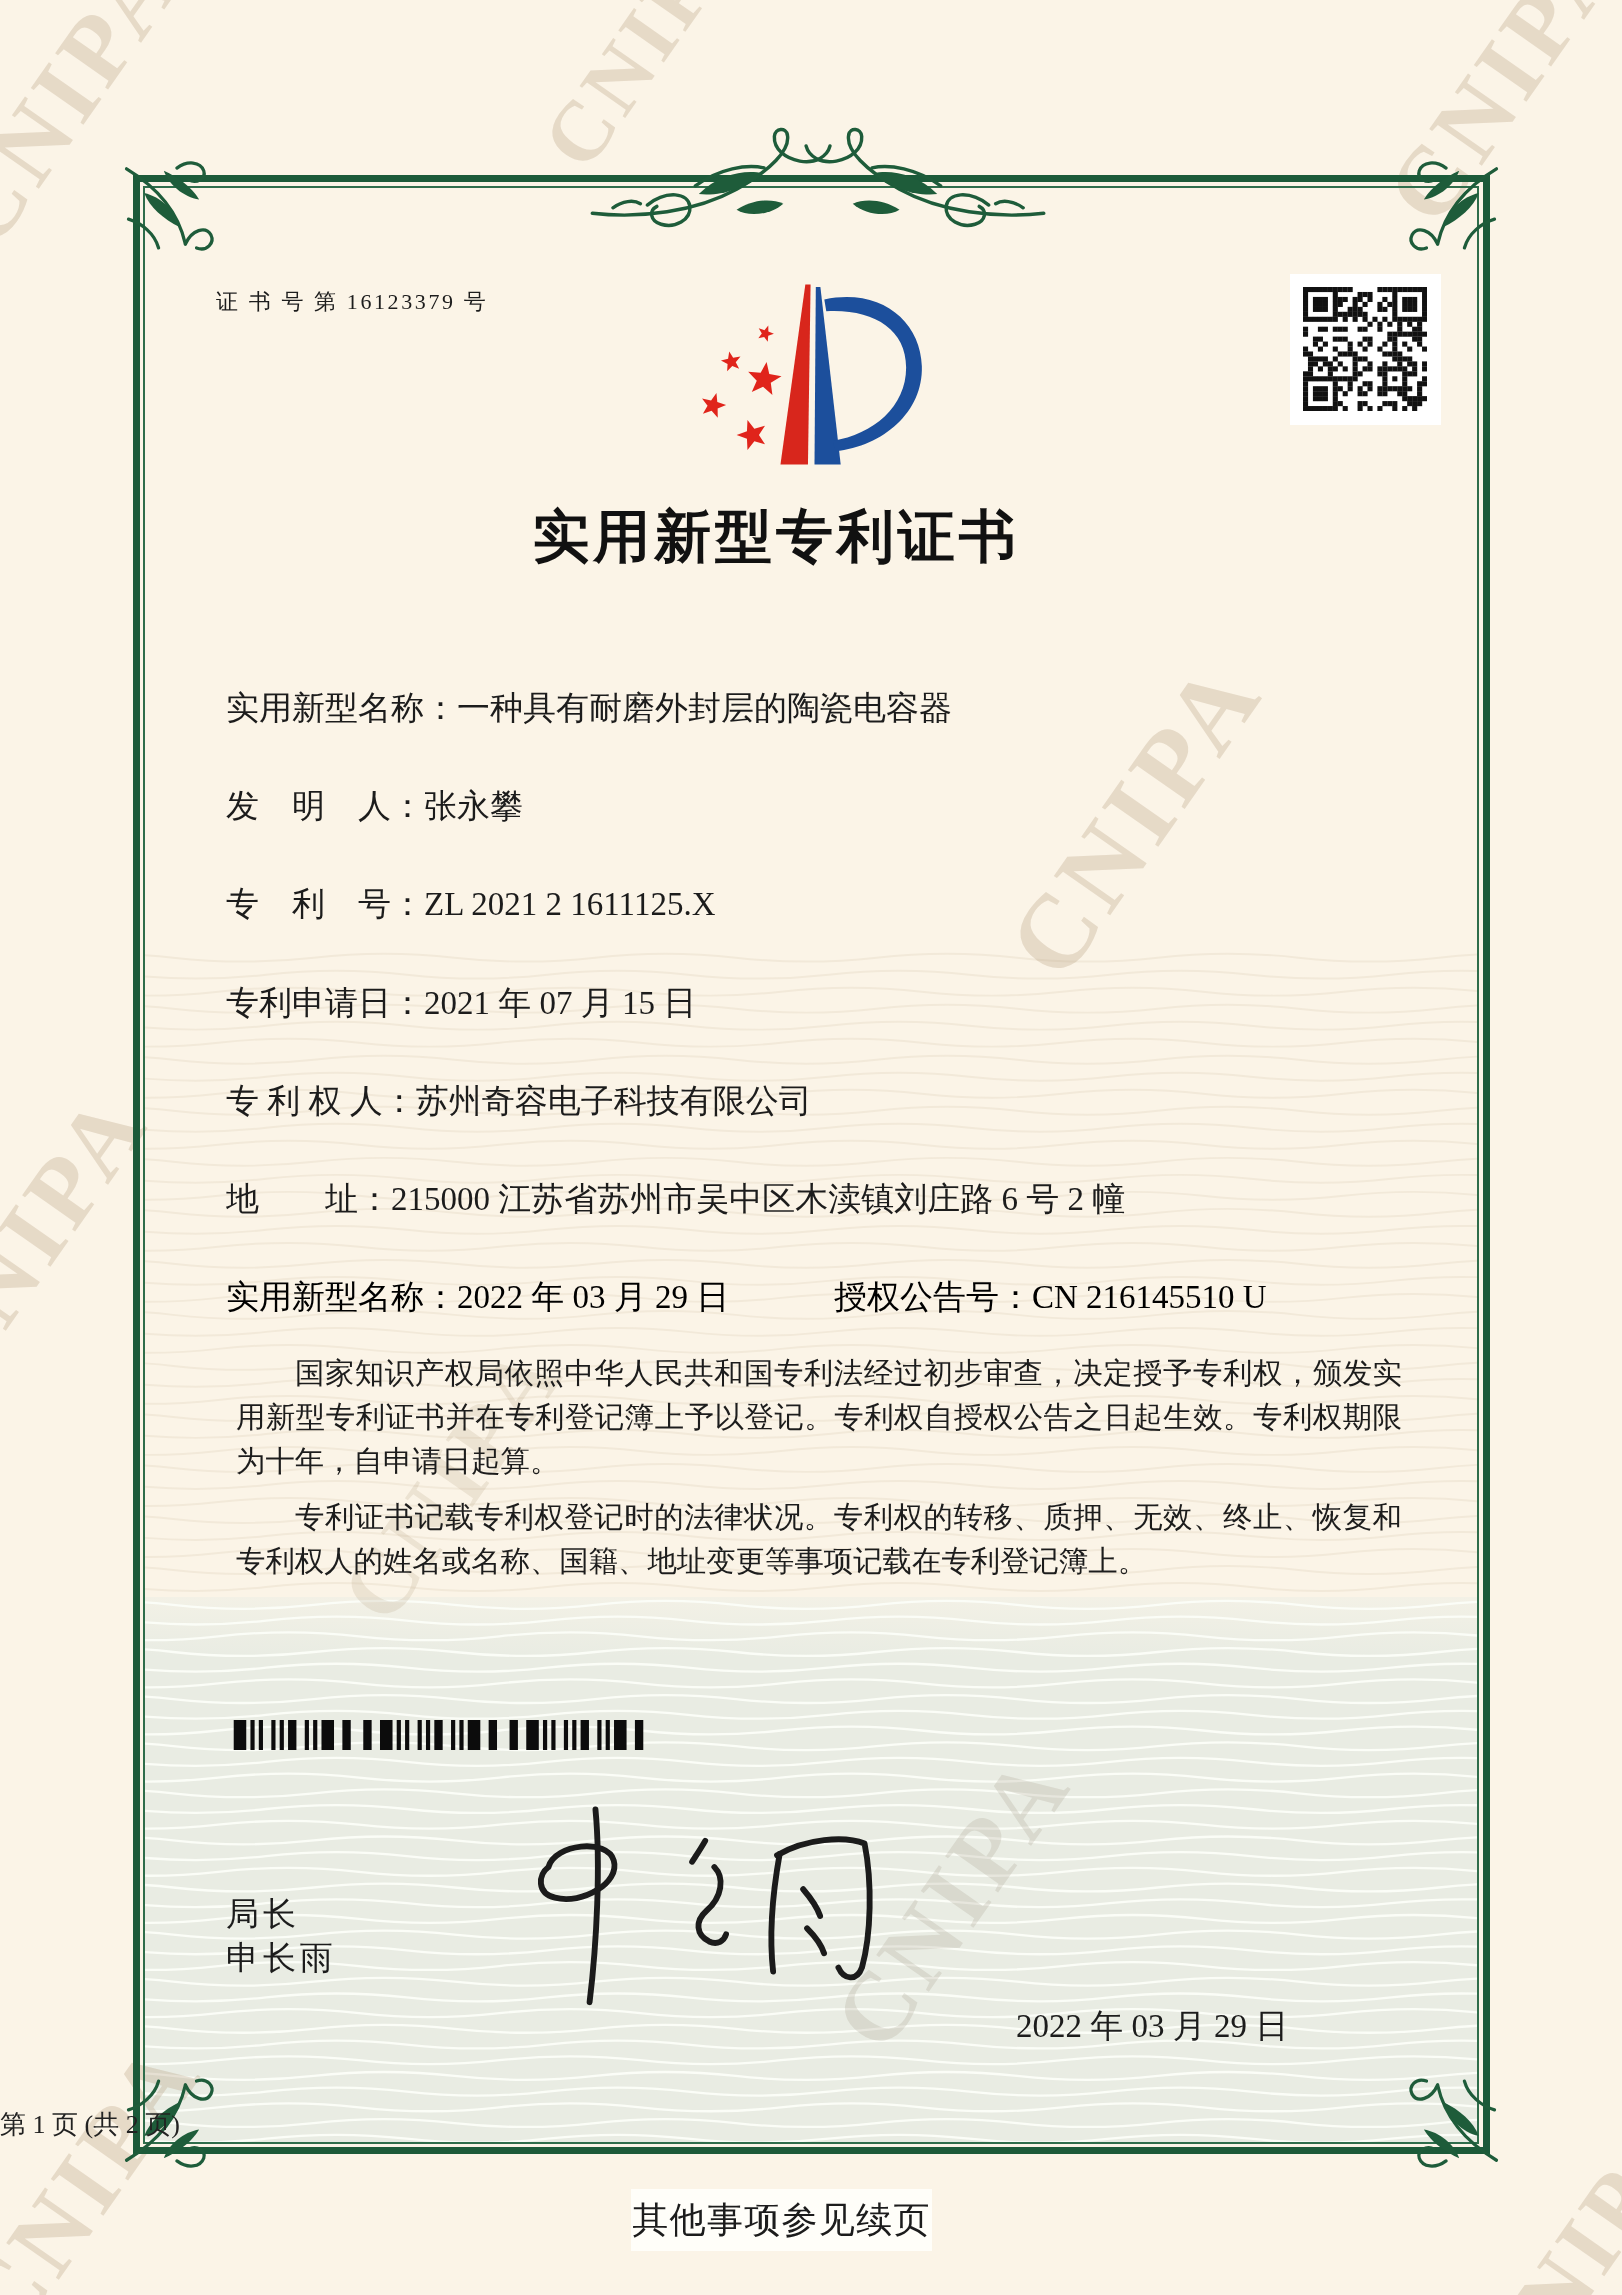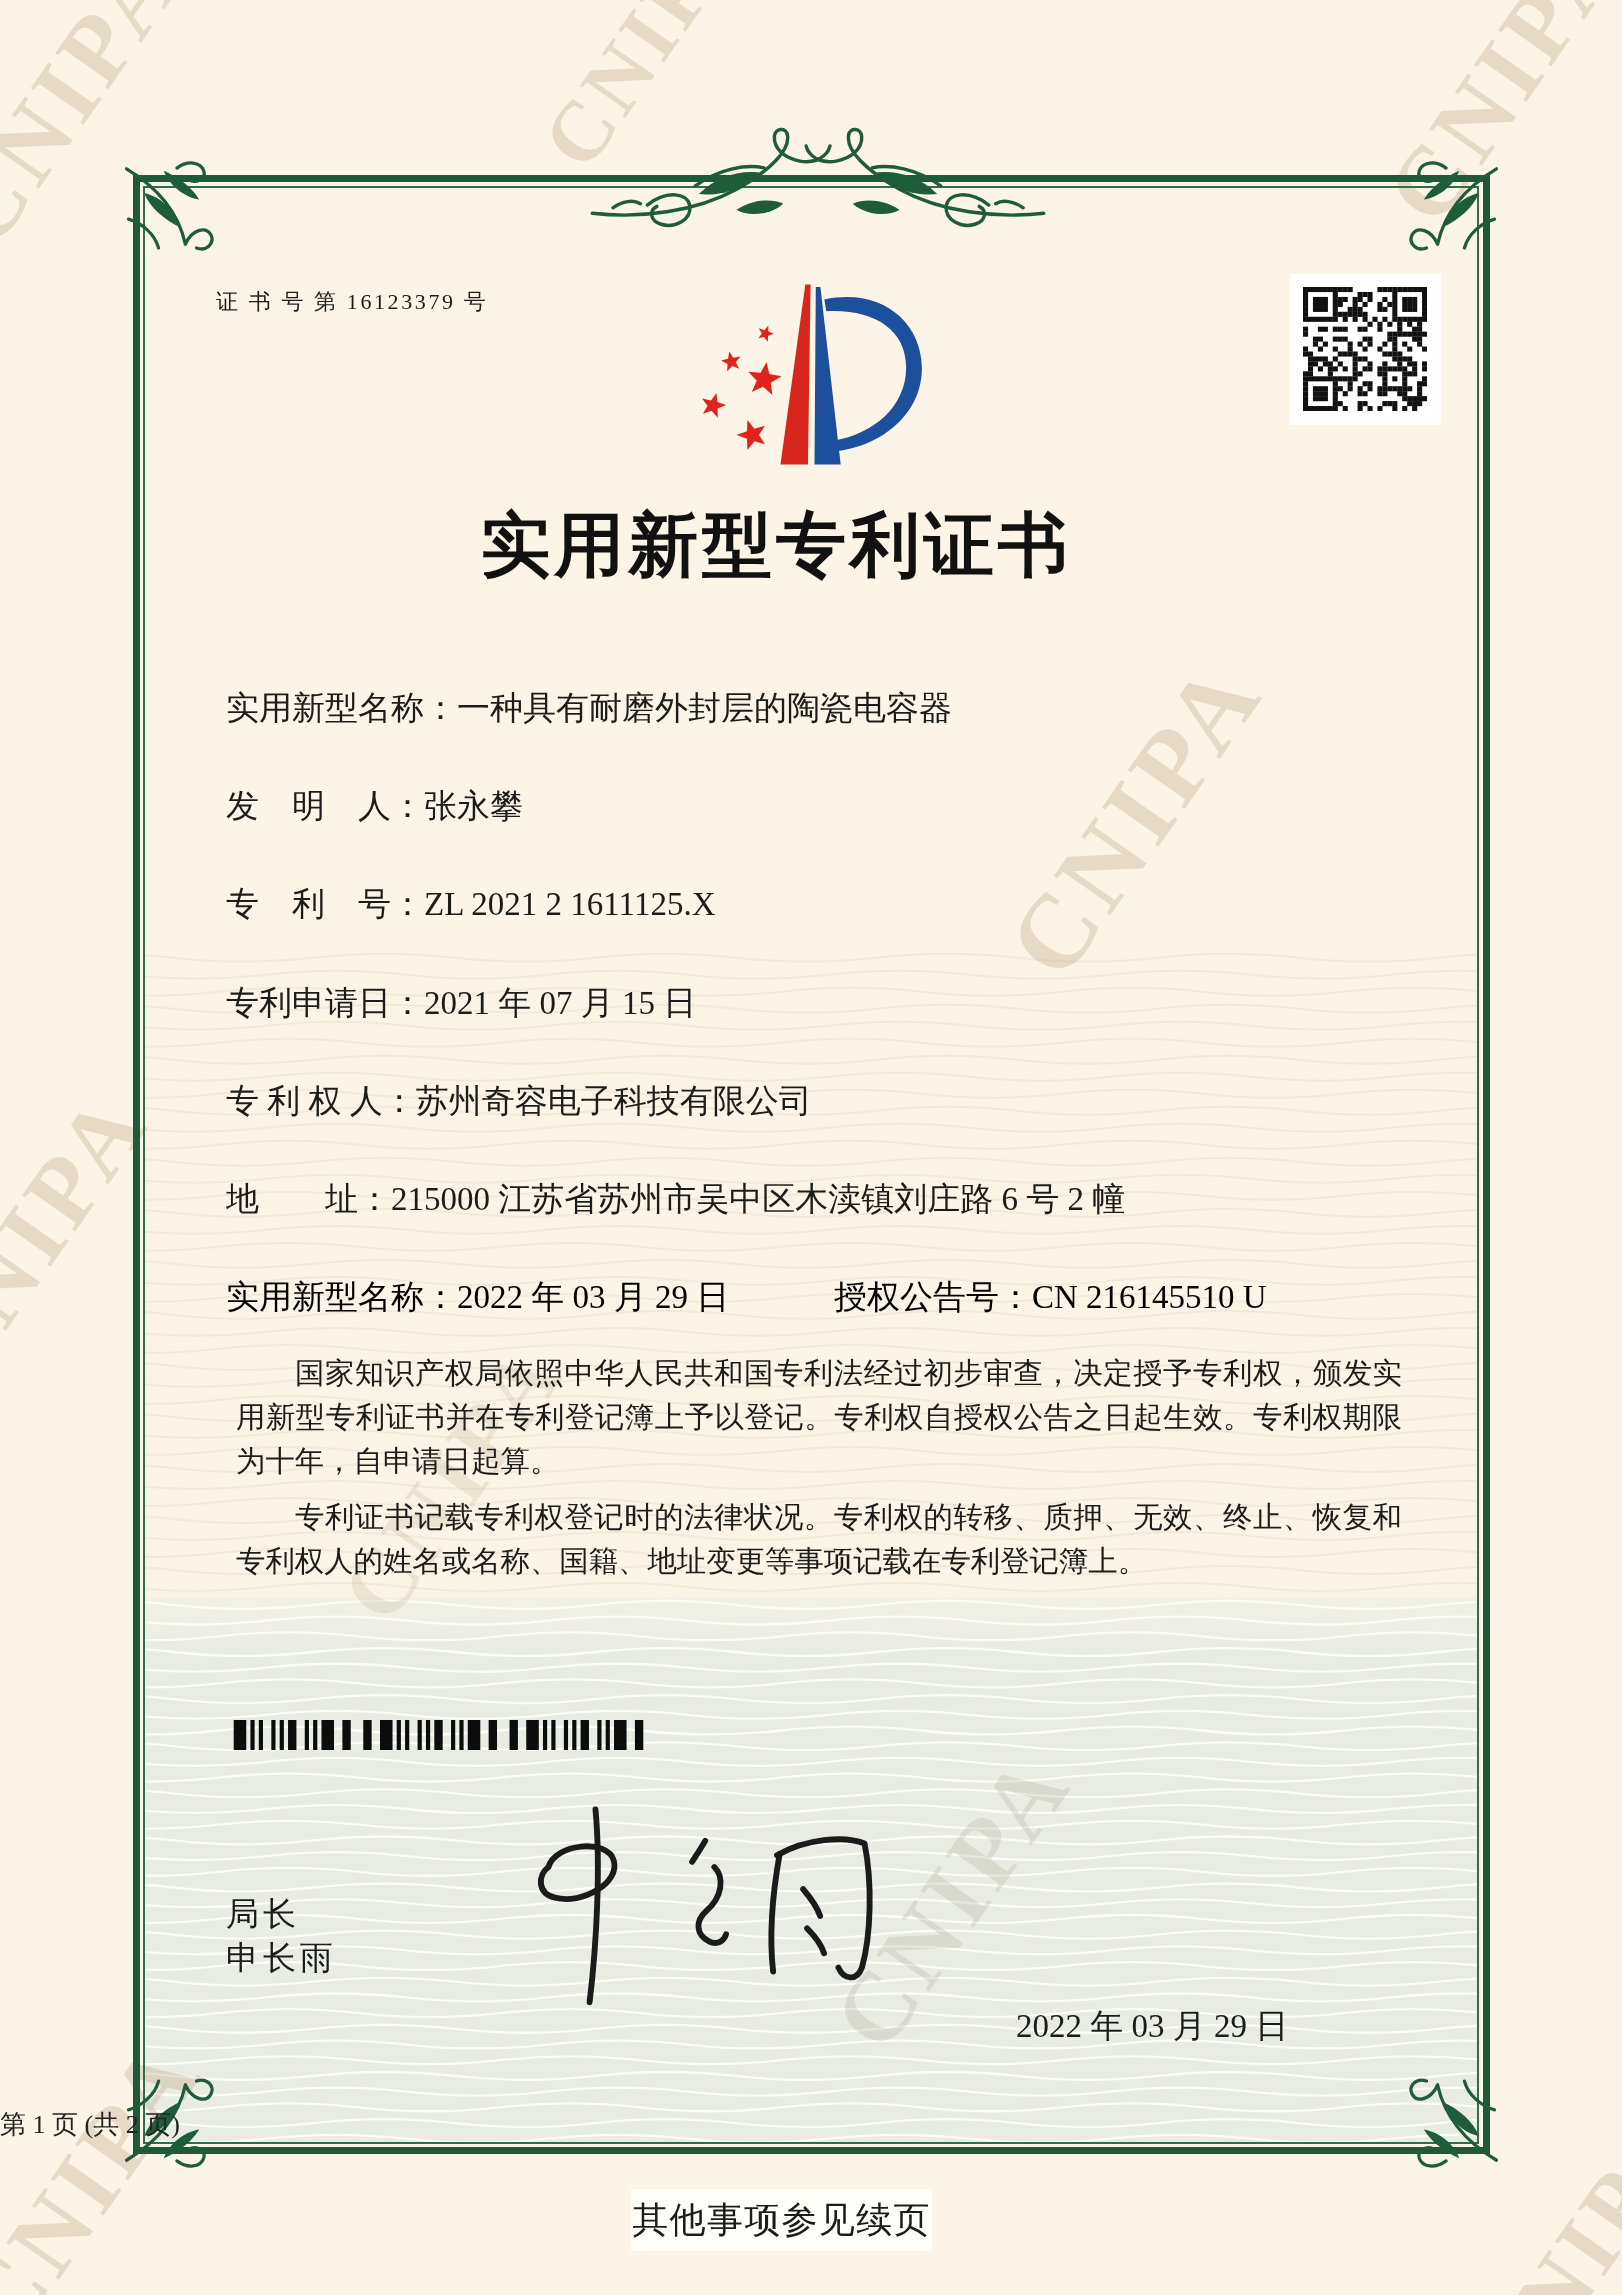--- a/index.html
+++ b/index.html
@@ -27,21 +27,21 @@
                border:2px solid #2f6d4b;box-sizing:border-box;z-index:2;}
   #deco{position:absolute;left:0;top:0;z-index:2;pointer-events:none;}
 
   
   .content{position:absolute;z-index:3;color:#1c1c1c;}
   #certNo{left:216px;top:287px;font-size:22px;letter-spacing:2.6px;}
   #logo{position:absolute;left:690px;top:255px;z-index:3;}
   #qrPatch{position:absolute;left:1290px;top:274px;width:151px;height:151px;background:#ffffff;z-index:3;}
   #qr{position:absolute;left:13px;top:13px;}
   #qr rect{fill:#111;}
-  #title{left:0;top:499px;width:1552px;text-align:center;font-size:70px;font-weight:bold;
+  #title{left:0;top:499px;width:1552px;text-align:center;font-size:57px;font-weight:bold;
          letter-spacing:3.9px;color:#111;}
   .row{position:absolute;left:226px;font-size:33px;line-height:42px;white-space:nowrap;}
   .row .lab{color:#1c1c1c;}
   .row .val{color:#1c1c1c;}
   #grantRow{position:absolute;left:226px;top:1276px;font-size:33px;line-height:42px;width:1184px;}
   #grantRight{position:absolute;left:608px;top:0;white-space:nowrap;}
   #paras{left:226px;top:1341px;width:1186px;font-size:29.4px;line-height:44px;text-align:justify;}
   #paras p{margin:10px;text-indent:59px;}
   #paras p + p{margin-top:11.8px;}
   #barcode{position:absolute;left:233px;top:1720px;z-index:3;}

